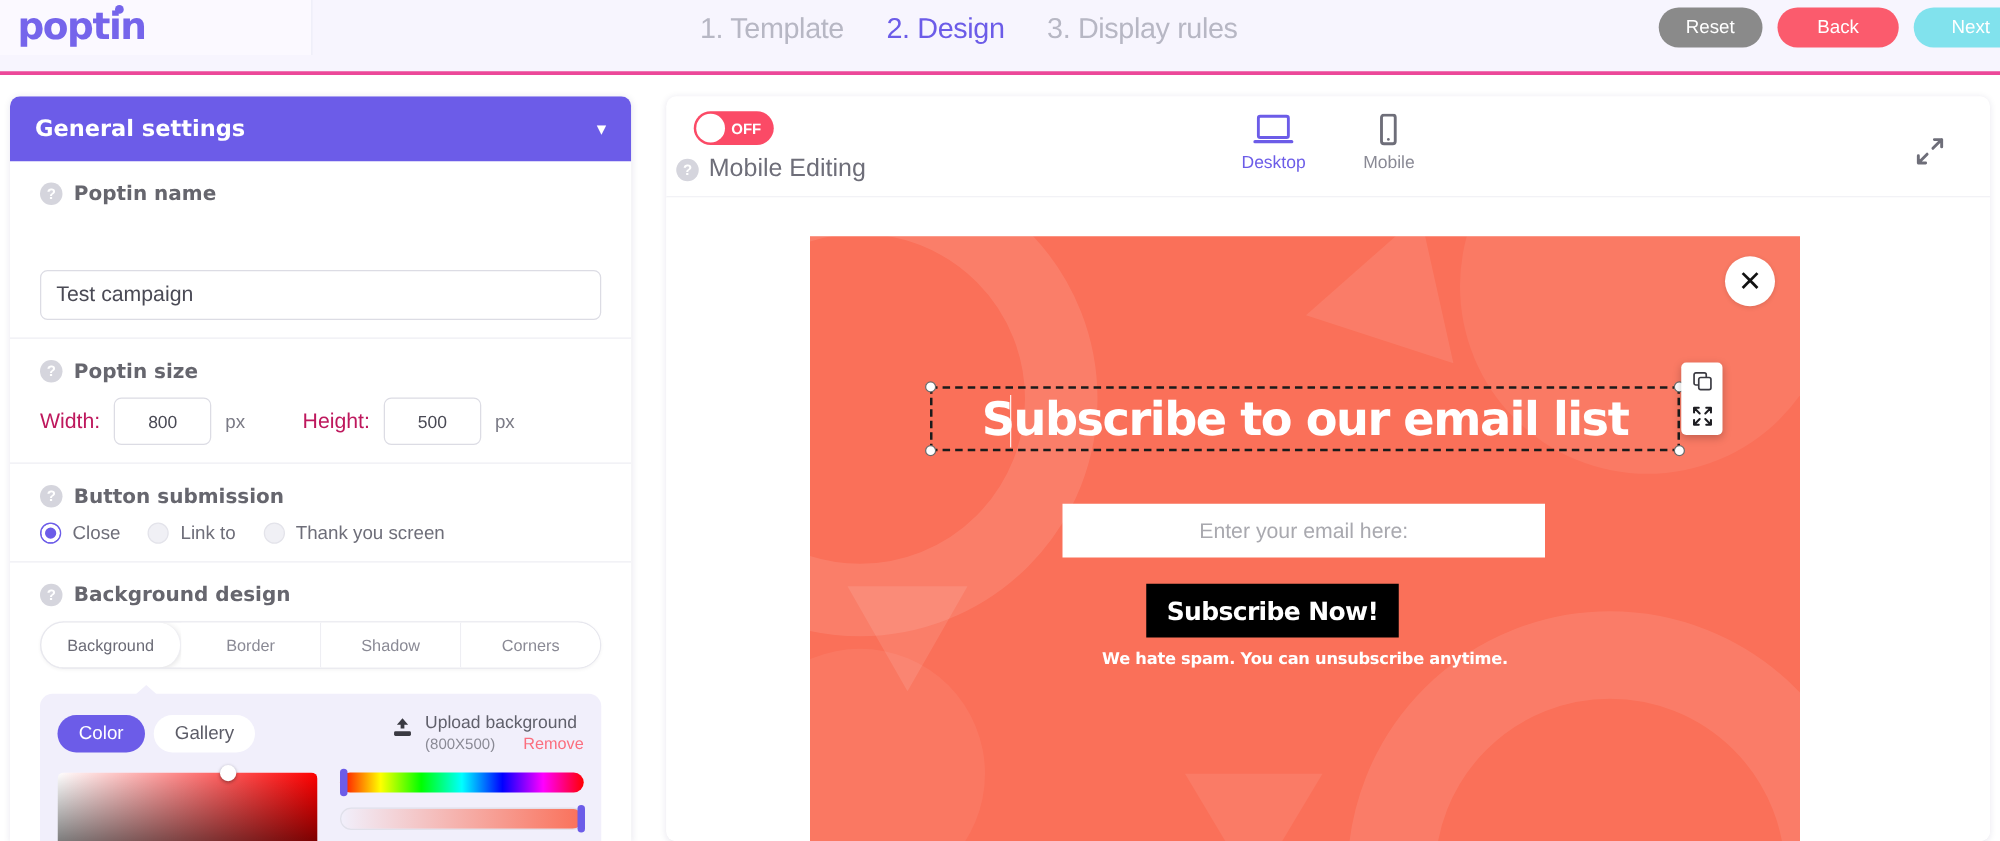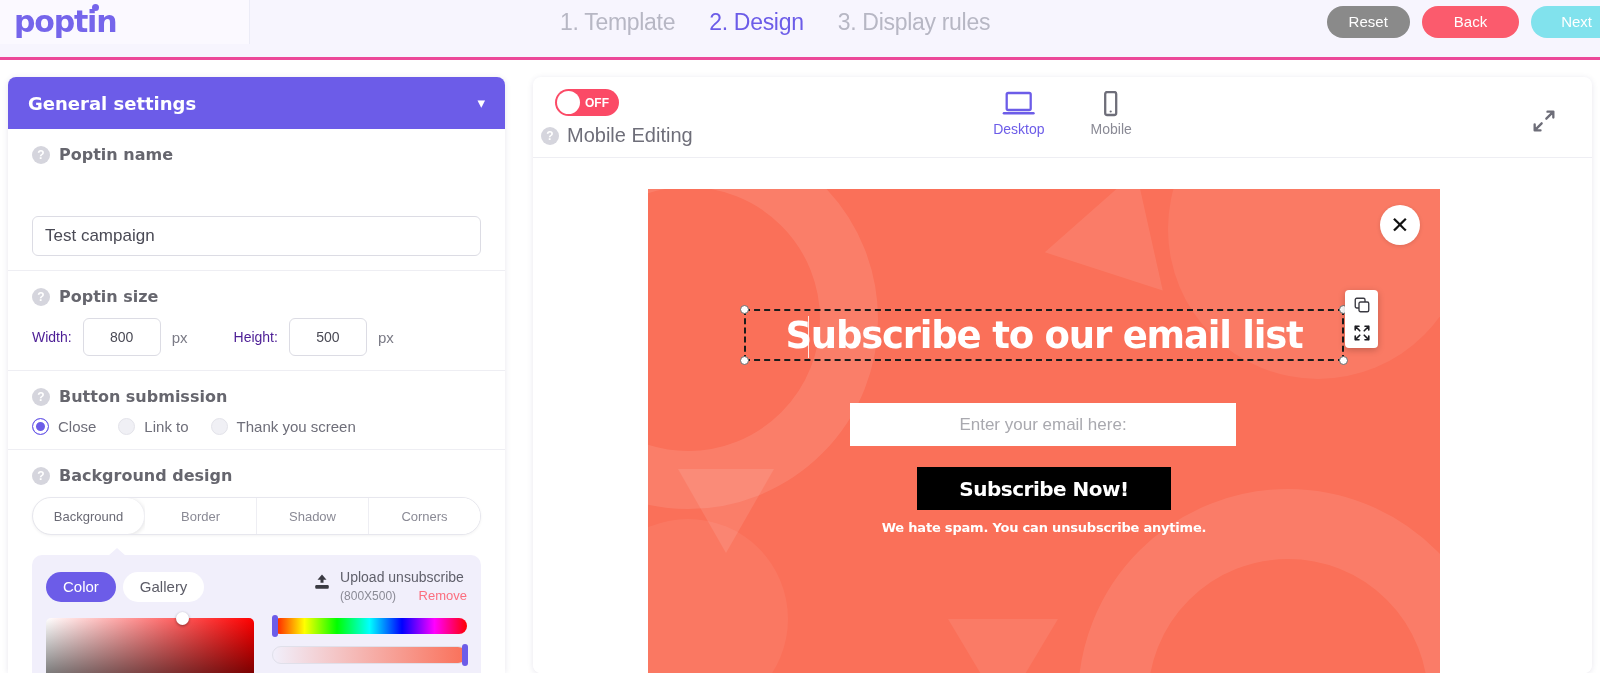--- a/index.html
+++ b/index.html
@@ -98,21 +98,21 @@
     cursor: pointer;
   }
   .txt-input {
     width: 100%; height: 40px; border: 1px solid #dcdce4;
     border-radius: 6px; padding: 0 12px; font-size: 17px;
     color: #4a4a55; font-family: "Liberation Sans", sans-serif;
     outline: none; background: #fff; margin-top: 40px;
   }
 
   .size-row { display: flex; align-items: center; gap: 0; }
-  .size-lbl { font-size: 14px; color: #4c1d95; margin-right: 11px; }
+  .size-lbl { font-size: 17px; color: #be185d; margin-right: 11px; }
   .num-input {
     width: 78px; height: 38px; border: 1px solid #dcdce4; border-radius: 6px;
     text-align: center; font-size: 14px; color: #4a4a55;
     font-family: "Liberation Sans", sans-serif; outline: none;
   }
   .unit { font-size: 15px; color: #7b7b86; margin: 0 46px 0 11px; }
   .unit.last { margin-right: 0; }
 
   .radios { display: flex; align-items: center; gap: 0; }
   .radio-item { display: flex; align-items: center; gap: 9px; margin-right: 22px; cursor: pointer; }
@@ -319,21 +319,21 @@
   .email-input {
     position: absolute; left: 202px; top: 214px;
     width: 386px; height: 43px; background: #fff;
     display: flex; align-items: center; justify-content: center;
     z-index: 4; cursor: text;
   }
   .email-input .ph { font-size: 17px; color: #a9a9af; }
 
   .sub-btn {
     position: absolute; left: 269px; top: 278px;
-    width: 254px; height: 43px; background: #000;
+    width: 202px; height: 43px; background: #000;
     display: flex; align-items: center; justify-content: center;
     cursor: pointer; z-index: 4;
   }
   .sub-btn .lbl {
     color: #fff; font-size: 20px; font-weight: 700;
     font-family: "DejaVu Sans", sans-serif; letter-spacing: -0.5px;
   }
   .disclaimer {
     position: absolute; left: 0; right: 0; top: 331px;
     text-align: center; color: #fff; font-size: 13px;
@@ -435,21 +435,21 @@
         <div class="seg-btn active">Color</div>
         <div class="seg-btn">Gallery</div>
       </div>
 
       <div class="upload-zone">
         <svg class="upload-ico" viewBox="0 0 24 24">
           <path d="M12 2 L18 9 L14 9 L14 13 L10 13 L10 9 L6 9 Z" fill="#3a3a42"></path>
           <rect x="3" y="16" width="18" height="5" rx="1.5" fill="#3a3a42"></rect>
         </svg>
         <div>
-          <div class="upload-txt">Upload unsubscribe</div>
+          <div class="upload-txt">Upload background</div>
           <div>
             <span class="upload-sub">(800X500)</span>
             <span class="remove-link">Remove</span>
           </div>
         </div>
       </div>
     </div>
 
     <div class="picker-row">
       <div class="sat-box">

